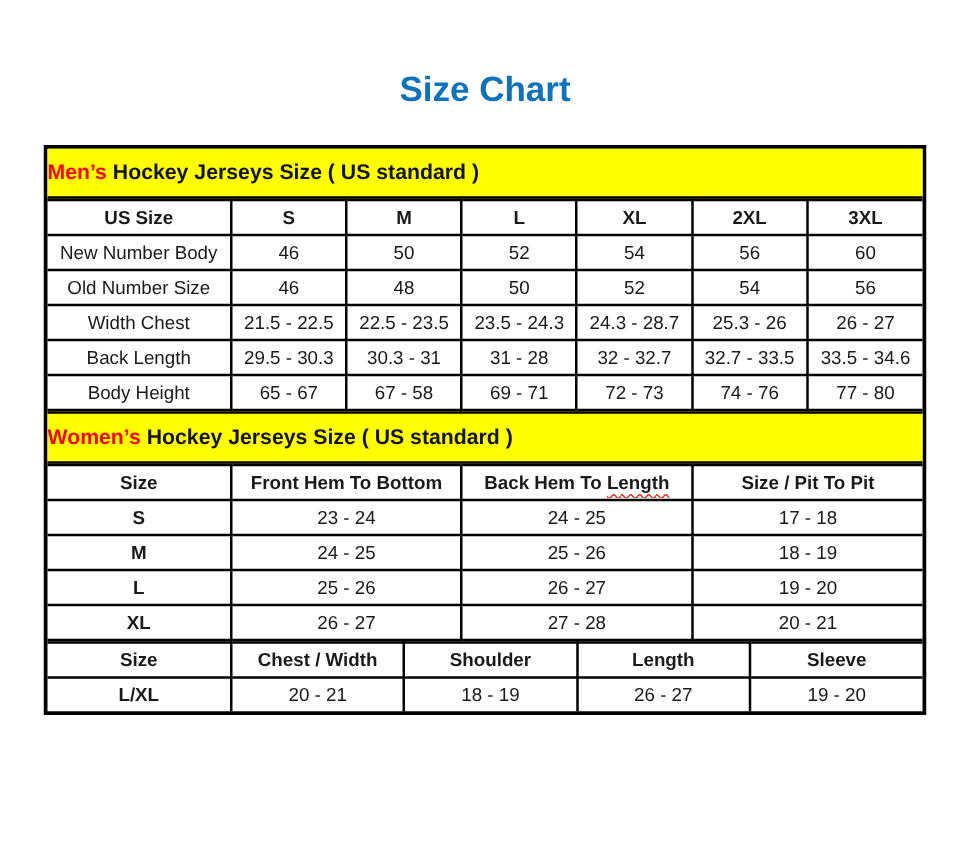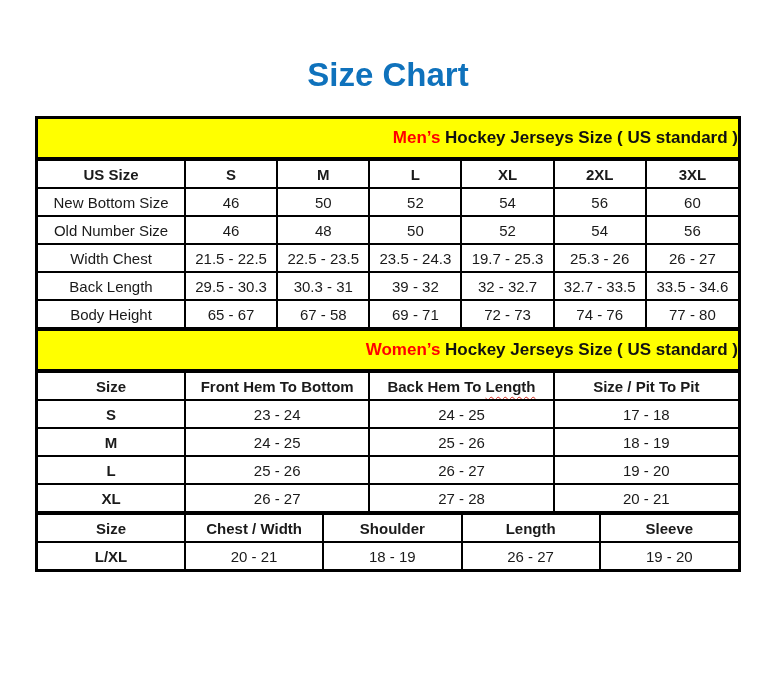--- a/index.html
+++ b/index.html
@@ -10,36 +10,36 @@
     background: #ffffff;
     overflow: hidden;
     font-family: "Liberation Sans", "DejaVu Sans", sans-serif;
     color: #1a1a1a;
   }
   .page-title {
     margin: 0;
     padding-top: 56px;
     height: 40px;
     text-align: center;
-    font-size: 33px;
+    font-size: 28px;
     font-weight: 700;
     color: #0f72bc;
     letter-spacing: 0px;
   }
   .chart {
     width: 700px;
     margin: 20px auto 0 auto;
     border: 3px solid #000;
     background: #ffffff;
   }
   .band {
     background: #ffff00;
     border-top: 2px solid #000;
     border-bottom: 2px solid #000;
-    text-align: right;
+    text-align: left;
     font-weight: 700;
     font-size: 17px;
     color: #111;
     padding: 9px 0;
     line-height: 20px;
   }
   .band.first { border-top: none; }
   .band.compact { padding: 5px 0; }
   .band .hl { color: #ff0000; }
   table.grid {
@@ -97,21 +97,21 @@
       <tr>
         <th>US Size</th>
         <th>S</th>
         <th>M</th>
         <th>L</th>
         <th>XL</th>
         <th>2XL</th>
         <th>3XL</th>
       </tr>
       <tr>
-        <td class="lab">New Bottom Size</td>
+        <td class="lab">New Number Body</td>
         <td>46</td>
         <td>50</td>
         <td>52</td>
         <td>54</td>
         <td>56</td>
         <td>60</td>
       </tr>
       <tr>
         <td class="lab">Old Number Size</td>
         <td>46</td>
@@ -119,29 +119,29 @@
         <td>50</td>
         <td>52</td>
         <td>54</td>
         <td>56</td>
       </tr>
       <tr>
         <td class="lab">Width Chest</td>
         <td>21.5 - 22.5</td>
         <td>22.5 - 23.5</td>
         <td>23.5 - 24.3</td>
-        <td>19.7 - 25.3</td>
+        <td>24.3 - 28.7</td>
         <td>25.3 - 26</td>
         <td>26 - 27</td>
       </tr>
       <tr>
         <td class="lab">Back Length</td>
         <td>29.5 - 30.3</td>
         <td>30.3 - 31</td>
-        <td>39 - 32</td>
+        <td>31 - 28</td>
         <td>32 - 32.7</td>
         <td>32.7 - 33.5</td>
         <td>33.5 - 34.6</td>
       </tr>
       <tr>
         <td class="lab">Body Height</td>
         <td>65 - 67</td>
         <td>67 - 58</td>
         <td>69 - 71</td>
         <td>72 - 73</td>

